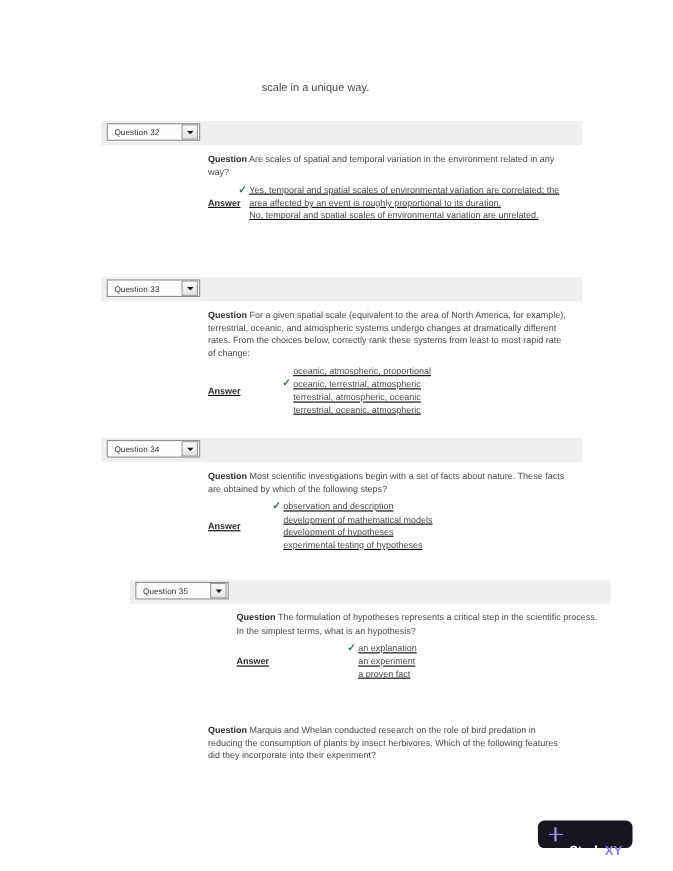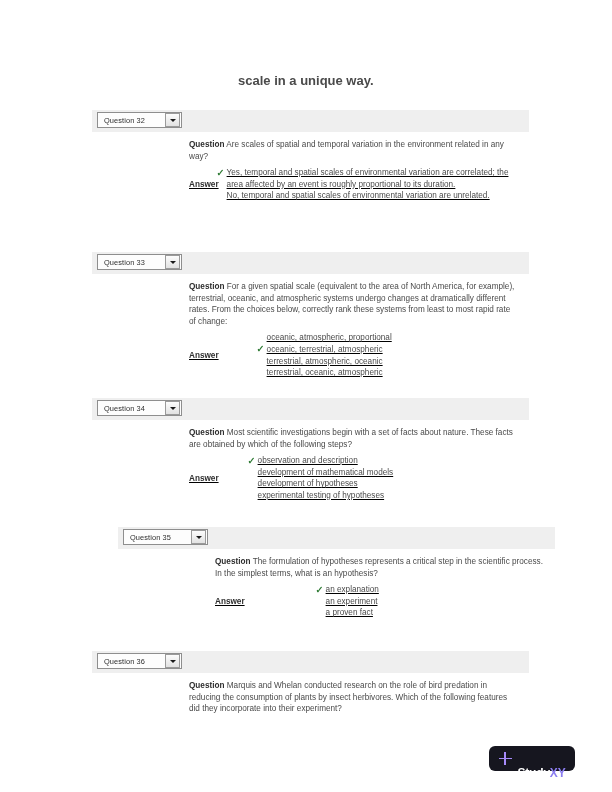--- a/index.html
+++ b/index.html
@@ -15,24 +15,23 @@
     position: relative;
     overflow: hidden;
     -webkit-font-smoothing: antialiased;
   }
 
   
   .continuation {
     position: absolute;
     left: 238px;
     top: 75px;
-    font-size: 13px;
+    font-size: 10px;
     line-height: 11px;
     color: #4a4a4a;
-    font-weight: bold;
   }
 
   
   .qblock {
     position: absolute;
     left: 0;
     width: 612px;
   }
 
   .qheader {
@@ -264,28 +263,20 @@
           <div class="answer-label">Answer</div>
           <div class="options">
             <div class="option"><span class="tick">✓</span><span>an explanation</span></div>
             <div class="option"><span>an experiment</span></div>
             <div class="option"><span>a proven fact</span></div>
           </div>
         </div>
       </div>
     </div>
     <div class="qblock ind-0" style="top: 651px;">
-      <div class="qheader">
-        <div class="qselect">
-          <span class="qselect-label">Question 36</span>
-          <span class="qselect-arrow">
-            <i></i>
-          </span>
-        </div>
-      </div>
       <div class="qbody">
         <div class="qtext"><span class="lbl">Question</span> <span>Marquis and Whelan conducted research on the role of bird predation in reducing the consumption of plants by insect herbivores. Which of the following features did they incorporate into their experiment?</span></div>
       </div>
     </div>
   </div>
 
 <div class="logo">
   <span class="logo-plus"></span>
   <span class="logo-text"><span class="logo-study">Study</span><span class="logo-xy">XY</span></span>
 </div>

